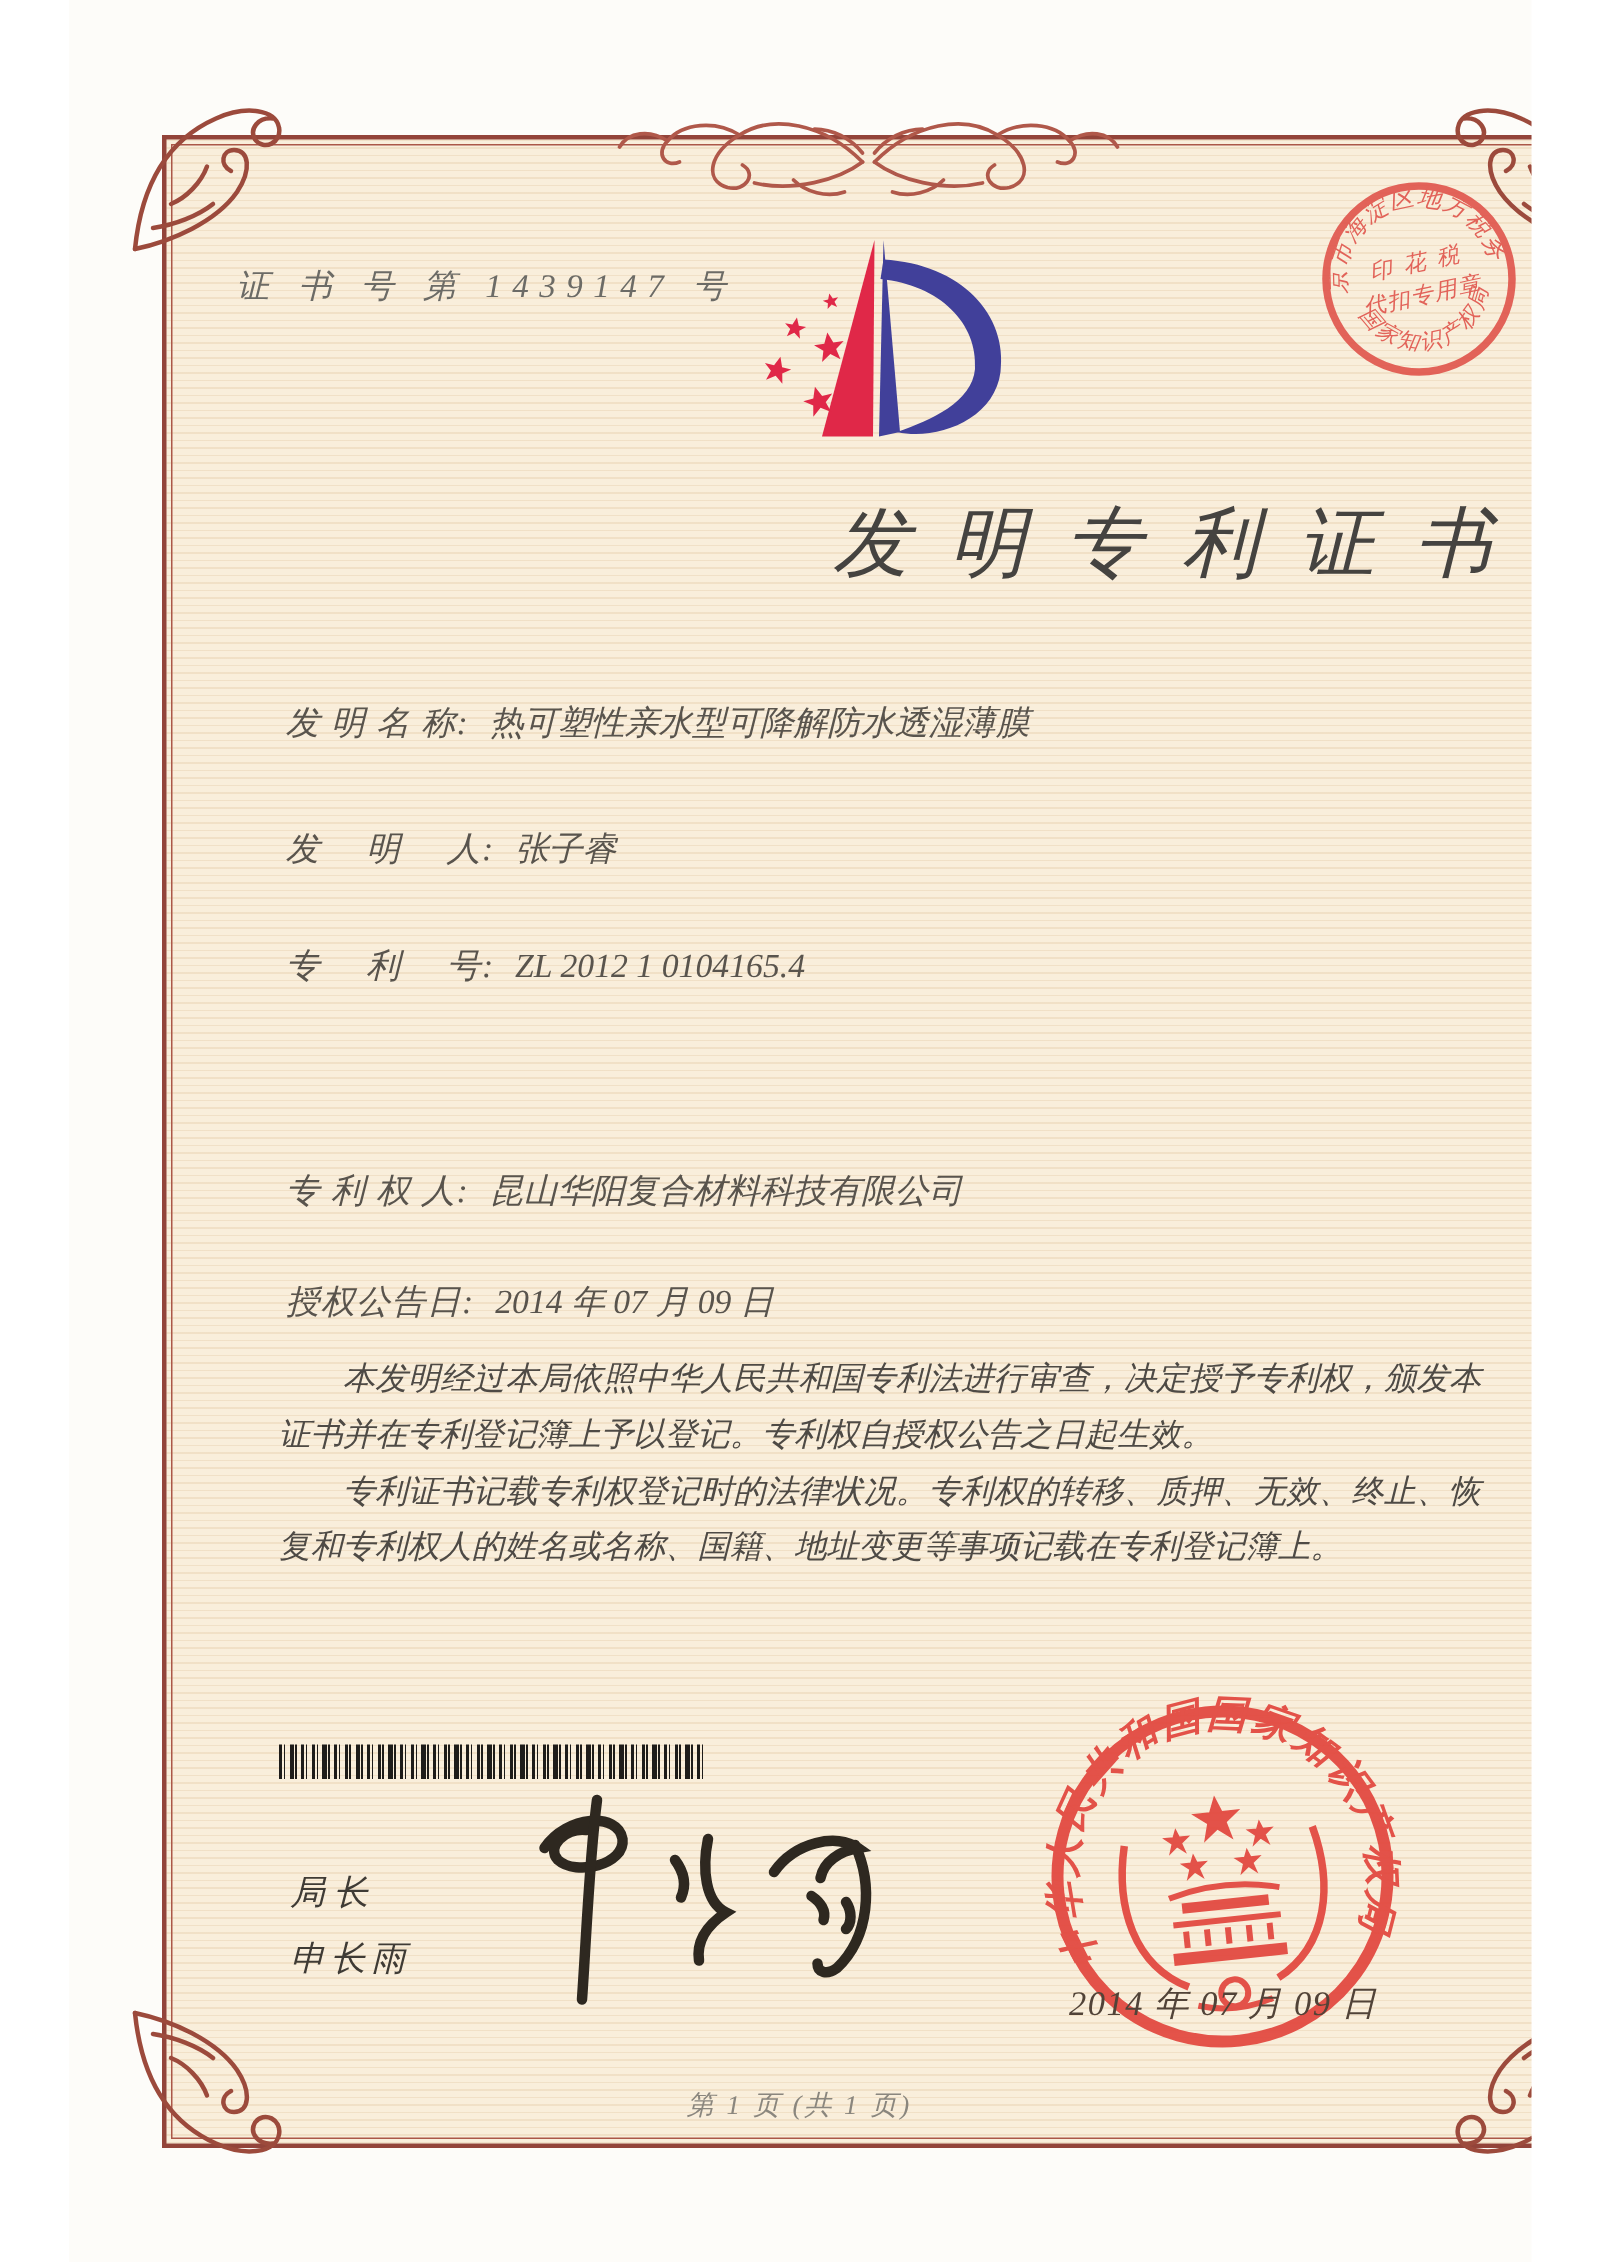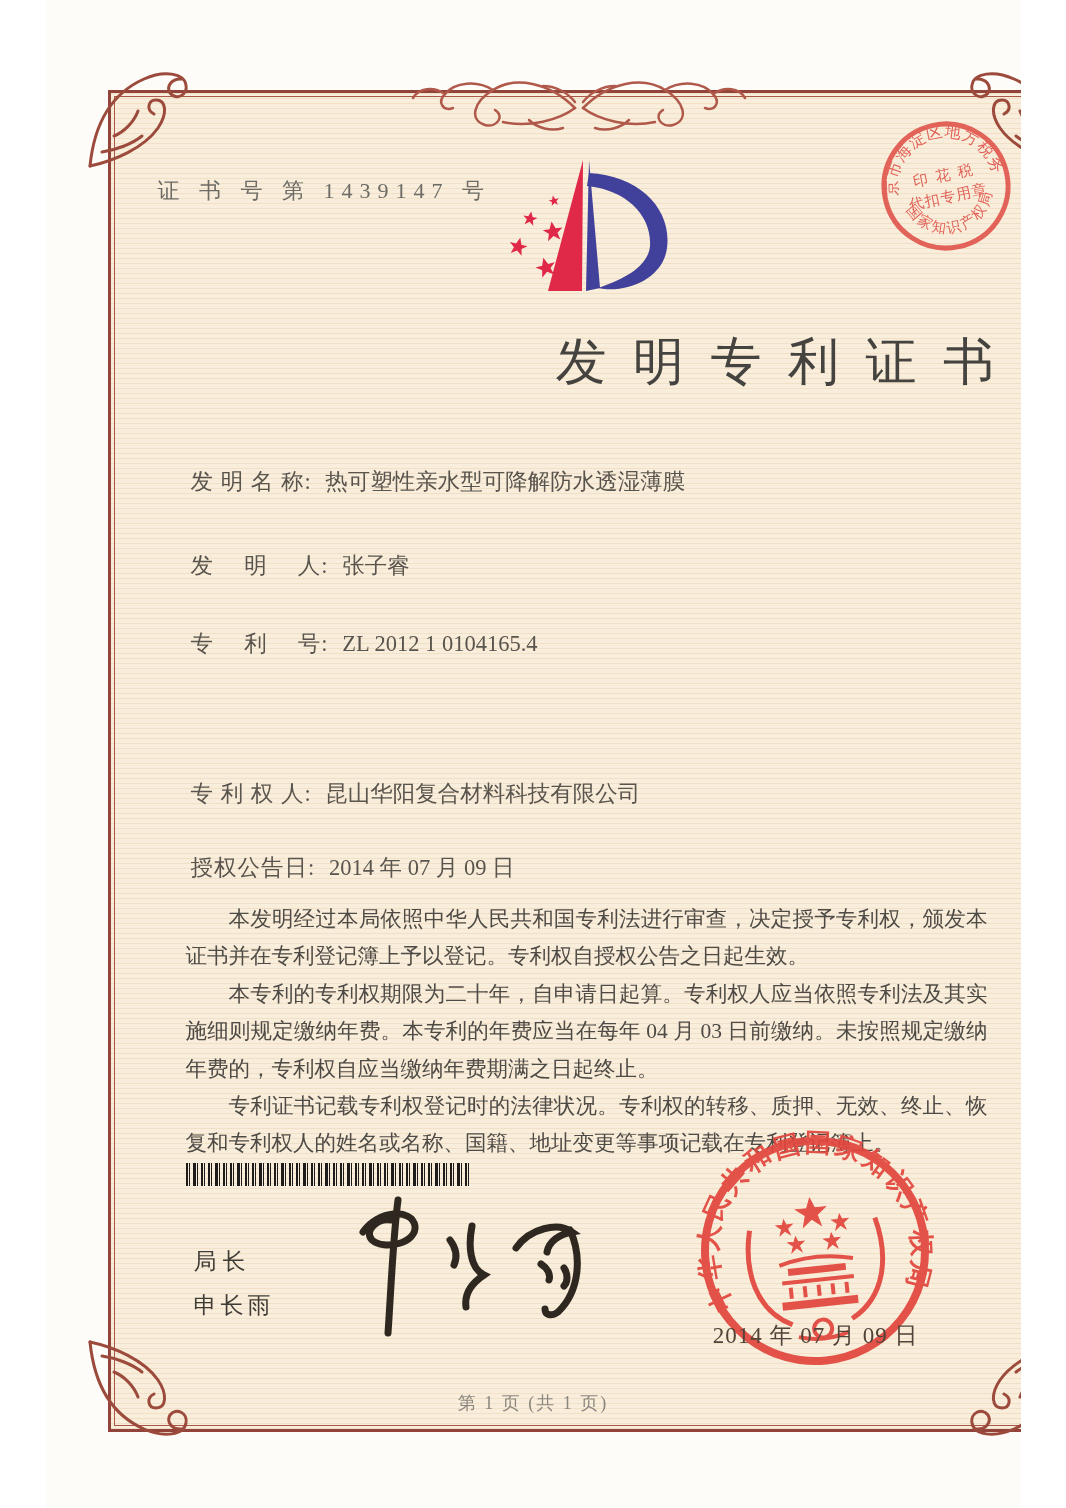--- a/index.html
+++ b/index.html
@@ -1,19 +1,19 @@
 <!DOCTYPE html>
 <html><head>
 <meta charset="utf-8">
 <style>
   * { margin:0; padding:0; box-sizing:border-box; }
   body { background:#ffffff; font-family:"Liberation Serif","DejaVu Serif",serif; }
   .page {
     position:relative; width:975px; height:1508px; margin:0 auto;
-    background:#fdfcf9; overflow:hidden;
+    background:#fdfcf9; overflow:hidden;font-style:italic;
   }
   
   .frame {
     position:absolute; left:62px; top:90px; width:942px; height:1342px;
     border:3px solid #93443a;
     background-color:#f9eedb;
     background-image:repeating-linear-gradient(0deg,
       rgba(208,168,116,0.20) 0px, rgba(208,168,116,0.20) 1px,
       rgba(255,255,255,0) 1px, rgba(255,255,255,0) 5px);
   }
@@ -196,21 +196,20 @@
     <span class="field-label">专 利 权 人:</span>
     <span class="field-value">昆山华阳复合材料科技有限公司</span>
   </div>
   <div class="field-row f5">
     <span class="field-label">授权公告日:</span>
     <span class="field-value">2014 年 07 月 09 日</span>
   </div>
 
   <div class="paragraphs">
     <p>本发明经过本局依照中华人民共和国专利法进行审查，决定授予专利权，颁发本证书并在专利登记簿上予以登记。专利权自授权公告之日起生效。</p>
-    <p>本专利的专利权期限为二十年，自申请日起算。专利权人应当依照专利法及其实施细则规定缴纳年费。本专利的年费应当在每年 04 月 03 日前缴纳。未按照规定缴纳年费的，专利权自应当缴纳年费期满之日起终止。</p>
     <p>专利证书记载专利权登记时的法律状况。专利权的转移、质押、无效、终止、恢复和专利权人的姓名或名称、国籍、地址变更等事项记载在专利登记簿上。</p>
   </div>
 
   <div class="barcode"></div>
 
   <div class="sig-title">局长</div>
   <div class="sig-name">申长雨</div>
 
   <svg class="signature-svg" viewBox="0 0 310 155">
     <g fill="none" stroke="#2e2820" stroke-width="7" stroke-linecap="round">

